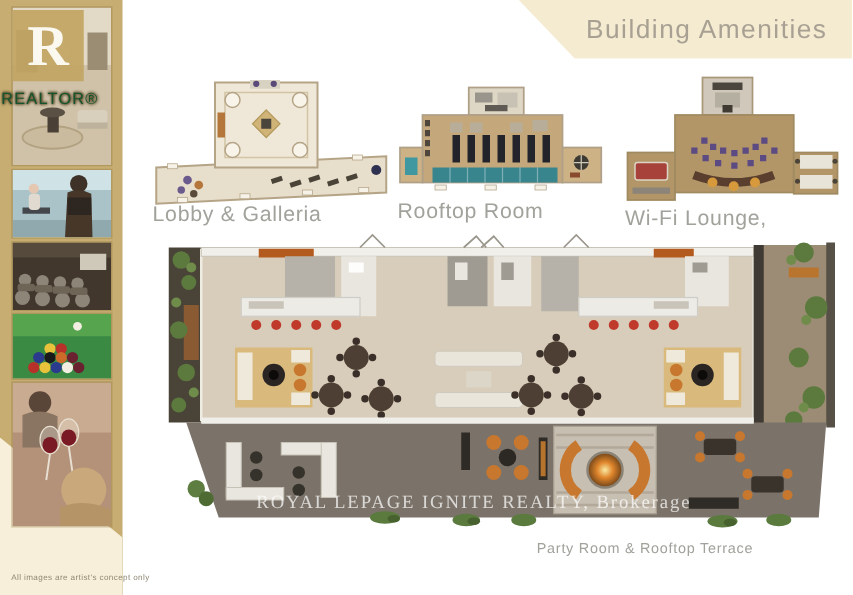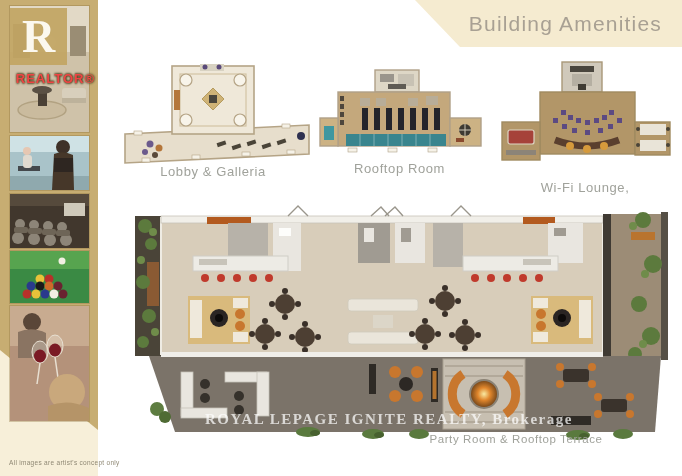--- a/index.html
+++ b/index.html
@@ -14,40 +14,40 @@
   .photo{position:absolute;left:10px;width:79px;overflow:hidden;box-shadow:0 0 0 1px rgba(140,115,60,.35);}
   .photo svg{display:block;width:100%;height:100%;}
   .p1{top:6px;height:126px;}
   .p2{top:136px;height:54px;}
   .p3{top:194px;height:54px;}
   .p4{top:251px;height:52px;}
   .p5{top:306px;height:115px;}
   .logo-box{position:absolute;left:10px;top:8px;width:57px;height:57px;background:rgba(194,165,99,.93);
     display:flex;align-items:center;justify-content:center;z-index:5;}
   .logo-r{font-family:"Liberation Serif", serif;font-size:46px;font-weight:bold;color:#fbf8ef;line-height:1;}
-  .logo-word{position:absolute;left:1px;top:71px;width:94px;text-align:right;z-index:5;
-    font-size:13px;font-weight:bold;letter-spacing:1px;color:#ef4444;
+  .logo-word{position:absolute;left:1px;top:71px;width:94px;text-align:left;z-index:5;
+    font-size:13px;font-weight:normal;letter-spacing:1px;color:#14532d;
     text-shadow:0 1px 2px rgba(92,76,40,.95), 0 -1px 2px rgba(92,76,40,.95), 1px 0 2px rgba(92,76,40,.95);}
   .disclaimer{position:absolute;left:9px;top:459px;font-size:6.5px;color:#8f8874;letter-spacing:.3px;z-index:6;}
   
   .header-band{position:absolute;left:398px;top:0;width:284px;height:47px;background:#f5ebd0;
     clip-path:polygon(17px 0, 284px 0, 284px 47px, 62px 47px);}
   .page-title{position:absolute;right:20px;top:0;line-height:47px;font-size:21px;letter-spacing:1.2px;
     color:#a8a093;font-weight:400;}
   
   .plan{position:absolute;}
   .plan svg{display:block;}
-  .plan-label{font-size:13px;color:#a0a29b;letter-spacing:.6px;text-align:center;line-height:13px;}
+  .plan-label{font-size:17px;color:#a0a29b;letter-spacing:.6px;text-align:left;line-height:13px;}
   .plan1{left:122px;top:62px;width:190px;}
   .plan1 .plan-label{padding-right:8px;margin-top:1px;}
   .plan2{left:318px;top:68px;width:165px;}
   .plan2 .plan-label{padding-right:2px;margin-top:2px;}
   .plan3{left:500px;top:60px;width:172px;}
-  .plan3 .plan-label{padding-right:2px;margin-top:15px;}
-  .bigplan{left:133px;top:204px;width:540px;height:240px;font-weight:bold;}
+  .plan3 .plan-label{padding-right:2px;margin-top:2px;}
+  .bigplan{left:133px;top:186px;width:540px;height:240px;}
   .party-label{position:absolute;right:16px;top:433px;width:300px;text-align:center;
     font-size:11.5px;color:#a0a29b;letter-spacing:.6px;}
 </style>
 </head>
 <body>
 
 <div class="page">
 
   <div class="sidebar"></div>
   <div class="sidebar-cream"></div>

